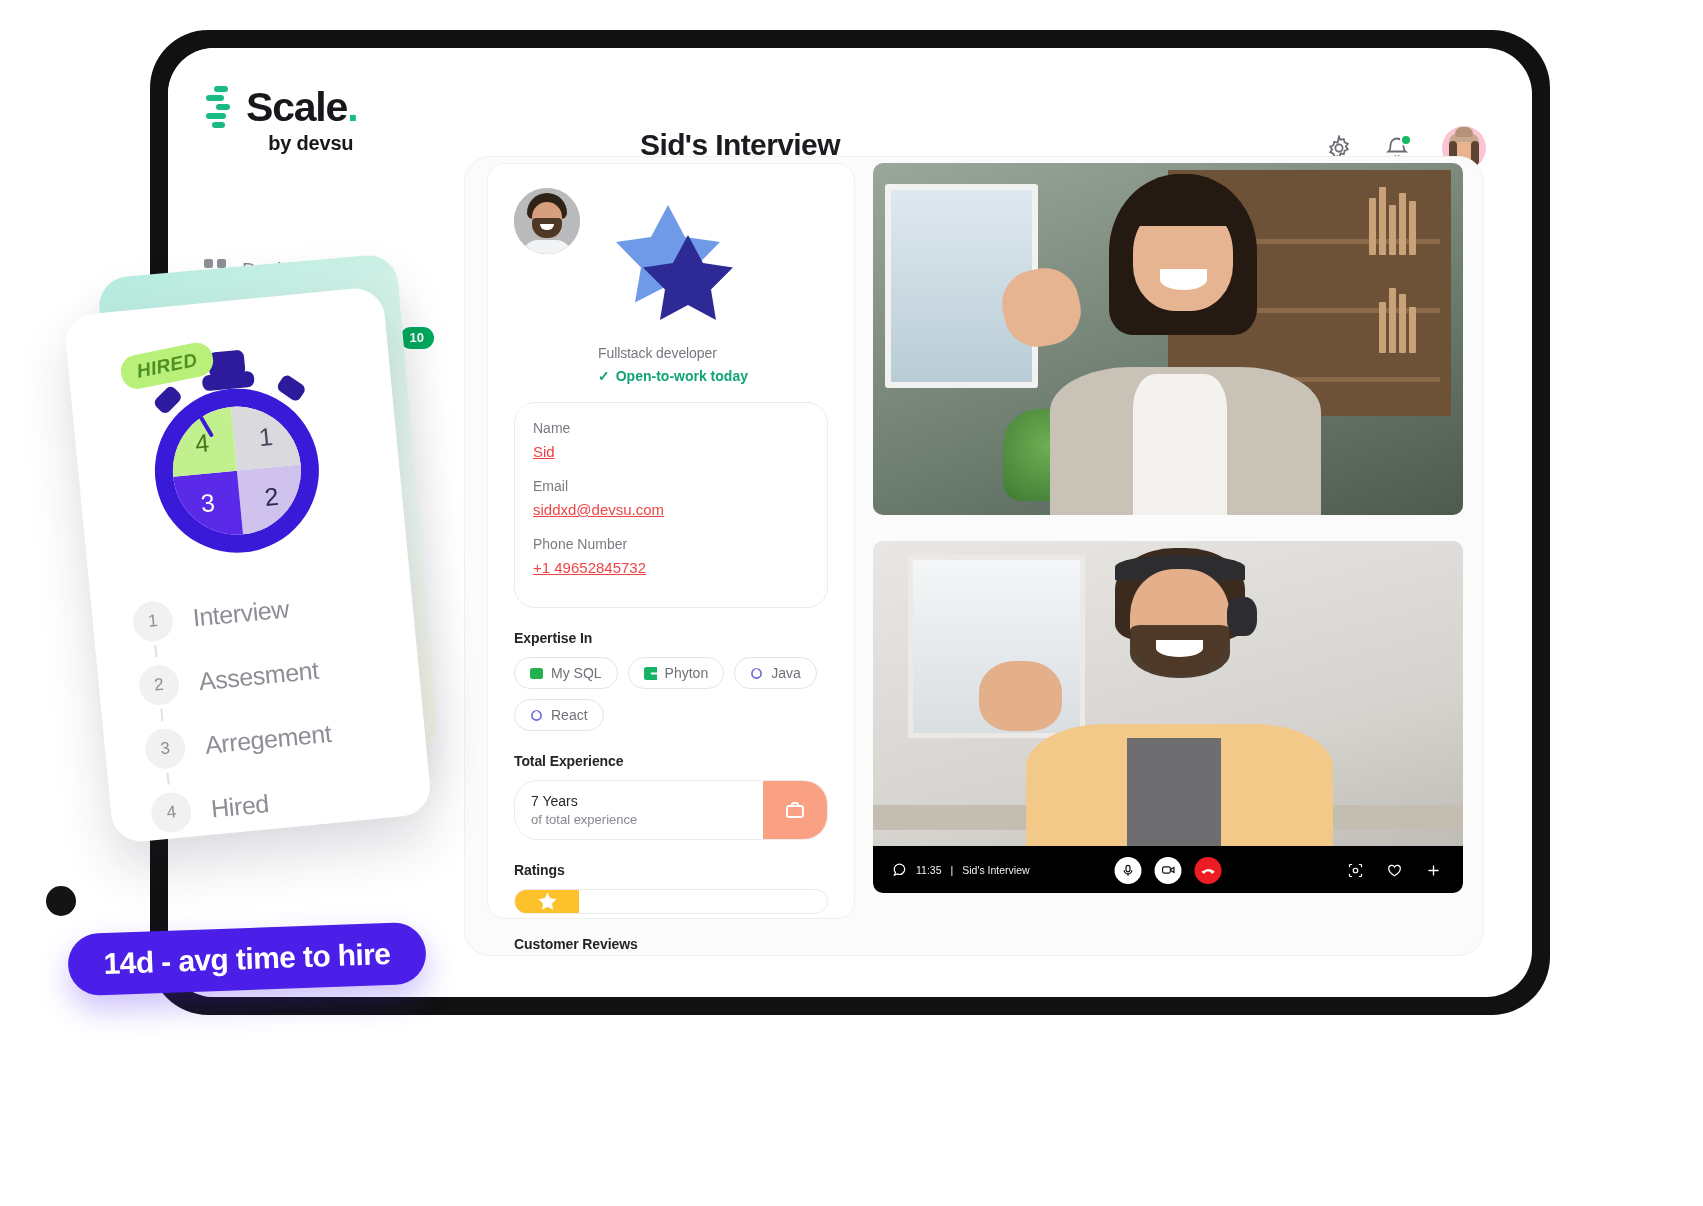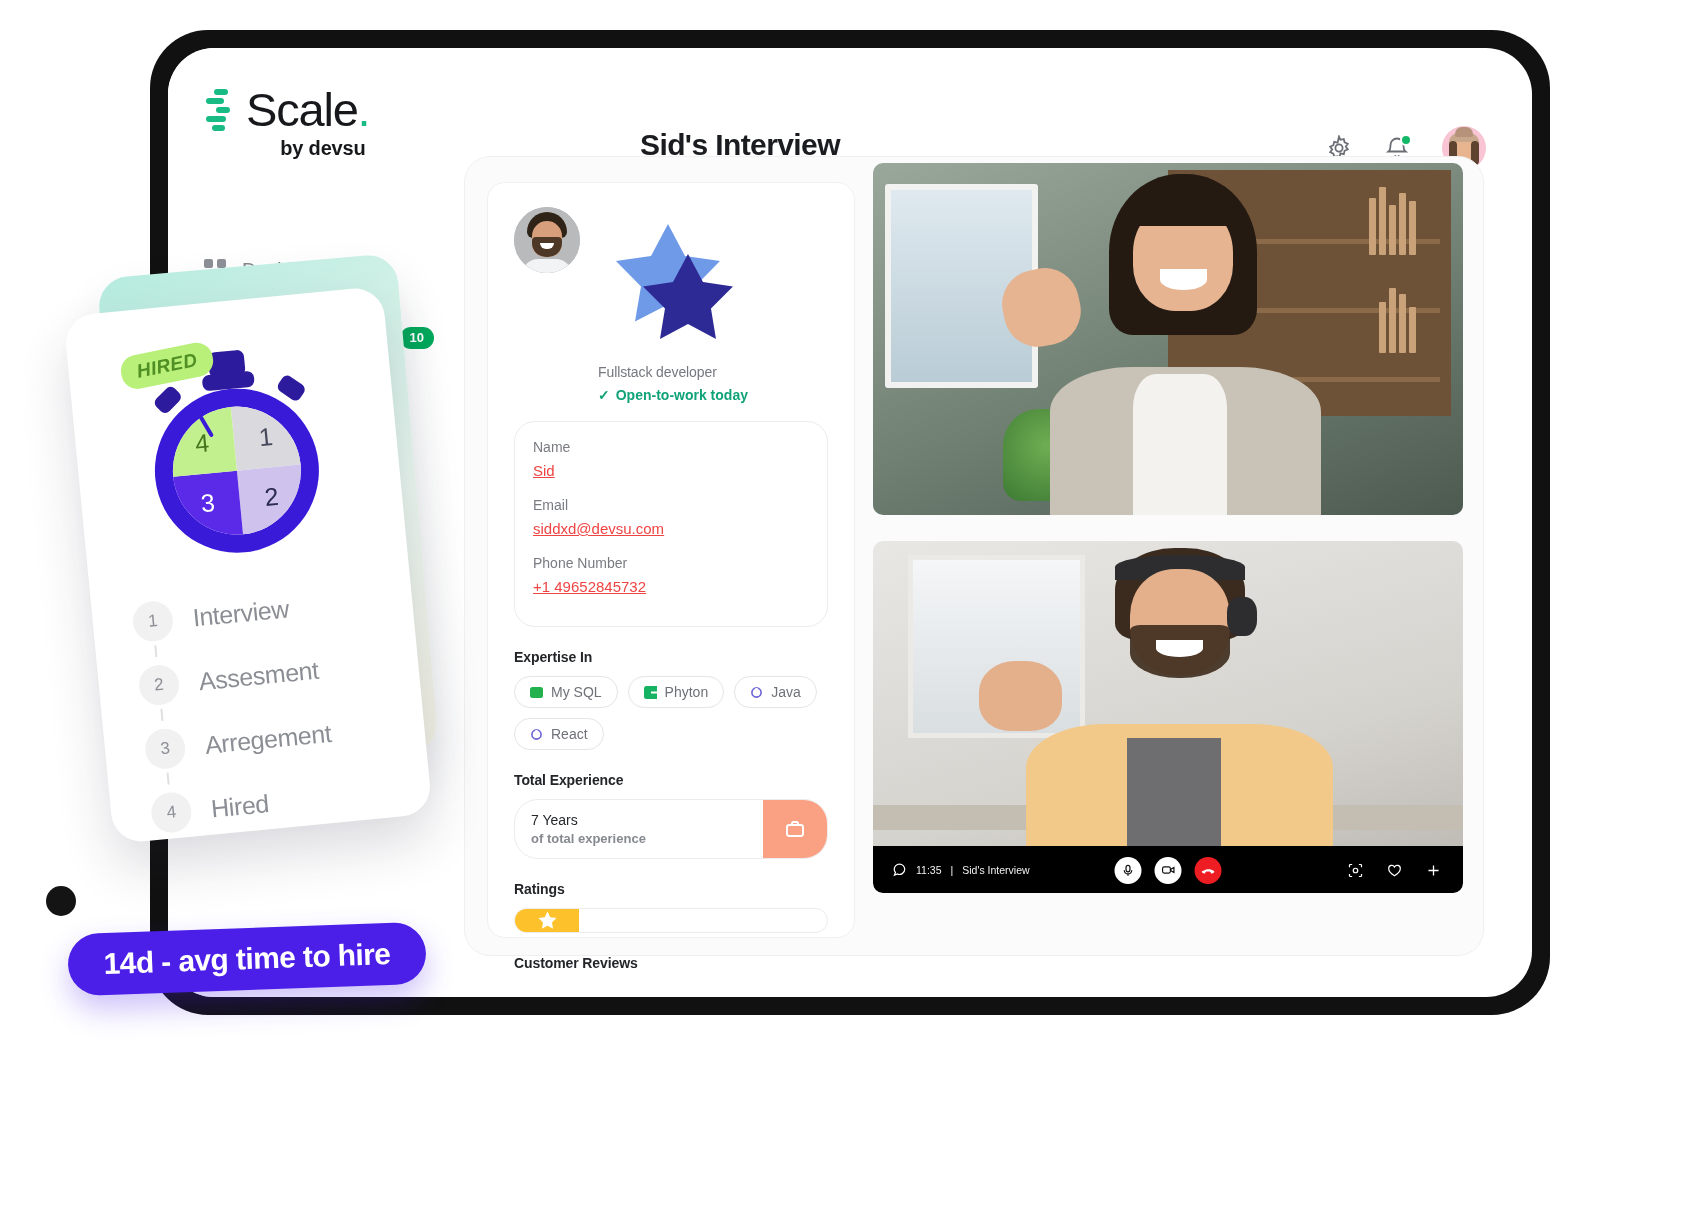--- a/index.html
+++ b/index.html
@@ -38,21 +38,21 @@
     border-radius: 46px;
     overflow: hidden;
   }
 
   
   .sidebar { position: absolute; left: 0; top: 0; width: 300px; height: 100%; background:#fff; }
   .logo-wrap { position:absolute; left:38px; top:38px; display:flex; flex-direction:column; }
   .logo-row { display:flex; align-items:center; gap:14px; }
   .logo-mark { width:26px; height:42px; position:relative; }
   .logo-mark i { position:absolute; background:#18bb83; border-radius:3px; display:block; }
-  .logo-word { font-size:47px; font-weight:400; color:#17181b; letter-spacing:-1.2px; line-height:1; }
+  .logo-word { font-size:41px; font-weight:700; color:#17181b; letter-spacing:-1.2px; line-height:1; }
   .logo-word .dot { color:#18bb83; }
   .logo-sub { align-self:flex-end; margin-top:4px; margin-right:4px; font-size:20px; font-weight:700; color:#17181b; letter-spacing:-.2px;}
 
   .nav { position:absolute; left:36px; top:200px; width:250px; }
   .nav-item { display:flex; align-items:center; height:44px; margin-bottom:24px; position:relative; cursor:pointer; }
   .nav-ico { width:22px; height:22px; margin-right:16px; color:#8d9096; flex:none; }
   .nav-label { font-size:20px; color:#82858c; letter-spacing:-.2px; }
   .nav-badge { position:absolute; right:20px; background:#00a95c; color:#fff; font-size:13px; font-weight:600;
                border-radius:11px; padding:3px 10px; line-height:1.2; }
 
@@ -67,21 +67,21 @@
   .av-face { position:absolute; left:12px; top:16px; width:20px; height:22px; background:#e8b48f; border-radius:0 0 10px 10px; }
   .av-hair-l { position:absolute; left:7px; top:15px; width:8px; height:24px; background:#5d4330; border-radius:4px; }
   .av-hair-r { position:absolute; left:29px; top:15px; width:8px; height:24px; background:#5d4330; border-radius:4px; }
 
   
   .main-panel {
     position:absolute; left:296px; top:108px; width:1020px; height:800px;
     background:#fbfbfc; border:1px solid #f0f0f2; border-radius:26px;
   }
   .profile-card {
-    position:absolute; left:22px; top:25px; width:368px; height:756px;
+    position:absolute; left:22px; top:6px; width:368px; height:756px;
     background:#fff; border:1px solid #f0f0f1; border-radius:18px; padding:24px 26px;
   }
   .p-head { display:flex; align-items:flex-start; gap:18px; }
   .p-photo { width:66px; height:66px; border-radius:50%; flex:none; overflow:hidden; position:relative; background:#b9bbbd; }
   .ph-bg { position:absolute; inset:0; background:#b8babc; }
   .ph-hair { position:absolute; left:13px; top:5px; width:40px; height:26px; background:#2f2318; border-radius:20px 20px 6px 6px; }
   .ph-face { position:absolute; left:18px; top:14px; width:30px; height:36px; background:#d79f7c; border-radius:15px 15px 13px 13px; }
   .ph-beard { position:absolute; left:18px; top:30px; width:30px; height:20px; background:#3a2a1c; border-radius:4px 4px 14px 14px; opacity:.88; }
   .ph-smile { position:absolute; left:26px; top:36px; width:14px; height:6px; background:#fff; border-radius:0 0 8px 8px; }
   .ph-body { position:absolute; left:8px; top:52px; width:50px; height:20px; background:#f2f3f4; border-radius:16px 16px 0 0; }
@@ -97,21 +97,21 @@
 
   .sec-title { font-size:14px; font-weight:700; color:#232529; margin:22px 0 11px; letter-spacing:-.1px; }
   .chips { display:flex; flex-wrap:wrap; gap:10px; }
   .chip { display:flex; align-items:center; gap:8px; border:1px solid #e4e5e7; border-radius:17px; padding:7px 15px; cursor:pointer; }
   .chip-label { font-size:14px; color:#6e7177; }
   .chip-ico { width:13px; height:13px; flex:none; }
 
   .stat-row { display:flex; align-items:stretch; border:1px solid #ececed; border-radius:24px; overflow:hidden; }
   .stat-text { flex:1; padding:12px 16px; }
   .stat-main { font-size:14px; color:#26282c; }
-  .stat-sub { font-size:13px; color:#868990; margin-top:3px;font-weight:bold; }
+  .stat-sub { font-size:13px; color:#868990; margin-top:3px; }
   .stat-btn { width:64px; display:flex; align-items:center; justify-content:center; cursor:pointer; }
 
   
   .video-col { position:absolute; left:408px; top:6px; width:590px; height:756px; }
   .video-tile { width:100%; border-radius:10px; overflow:hidden; position:relative; }
   .v1 { height:352px; }
   .v2 { height:352px; margin-top:26px; }
 
   .room1 { position:absolute; inset:0; background:linear-gradient(160deg,#9aa89b 0%, #6f7f72 55%, #4d5a50 100%); }
   .r1-window { position:absolute; left:2%; top:6%; width:26%; height:58%; background:linear-gradient(180deg,#dfe9ef,#b9ccd6); border:6px solid #f2f3f0; border-radius:3px; }

